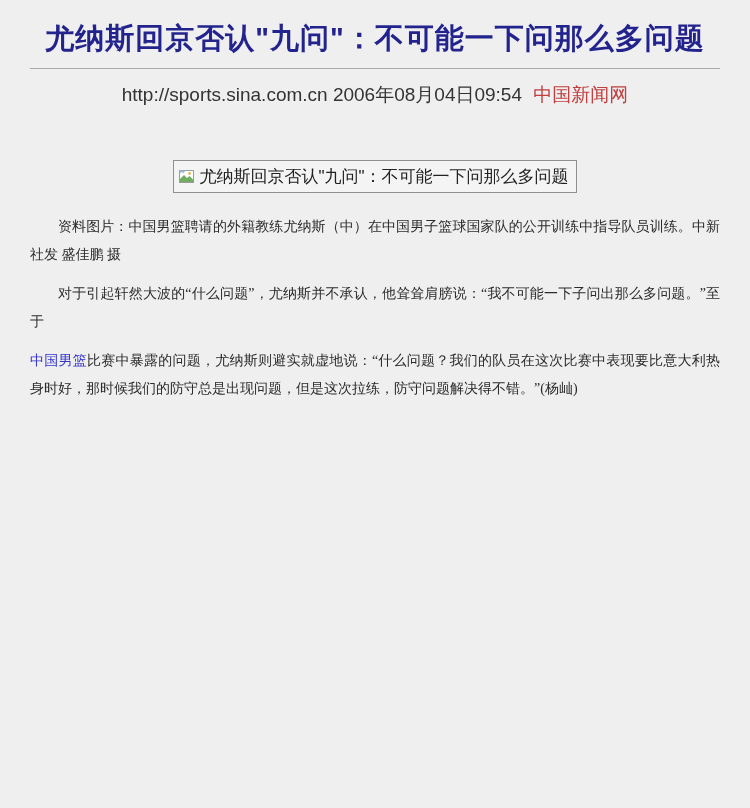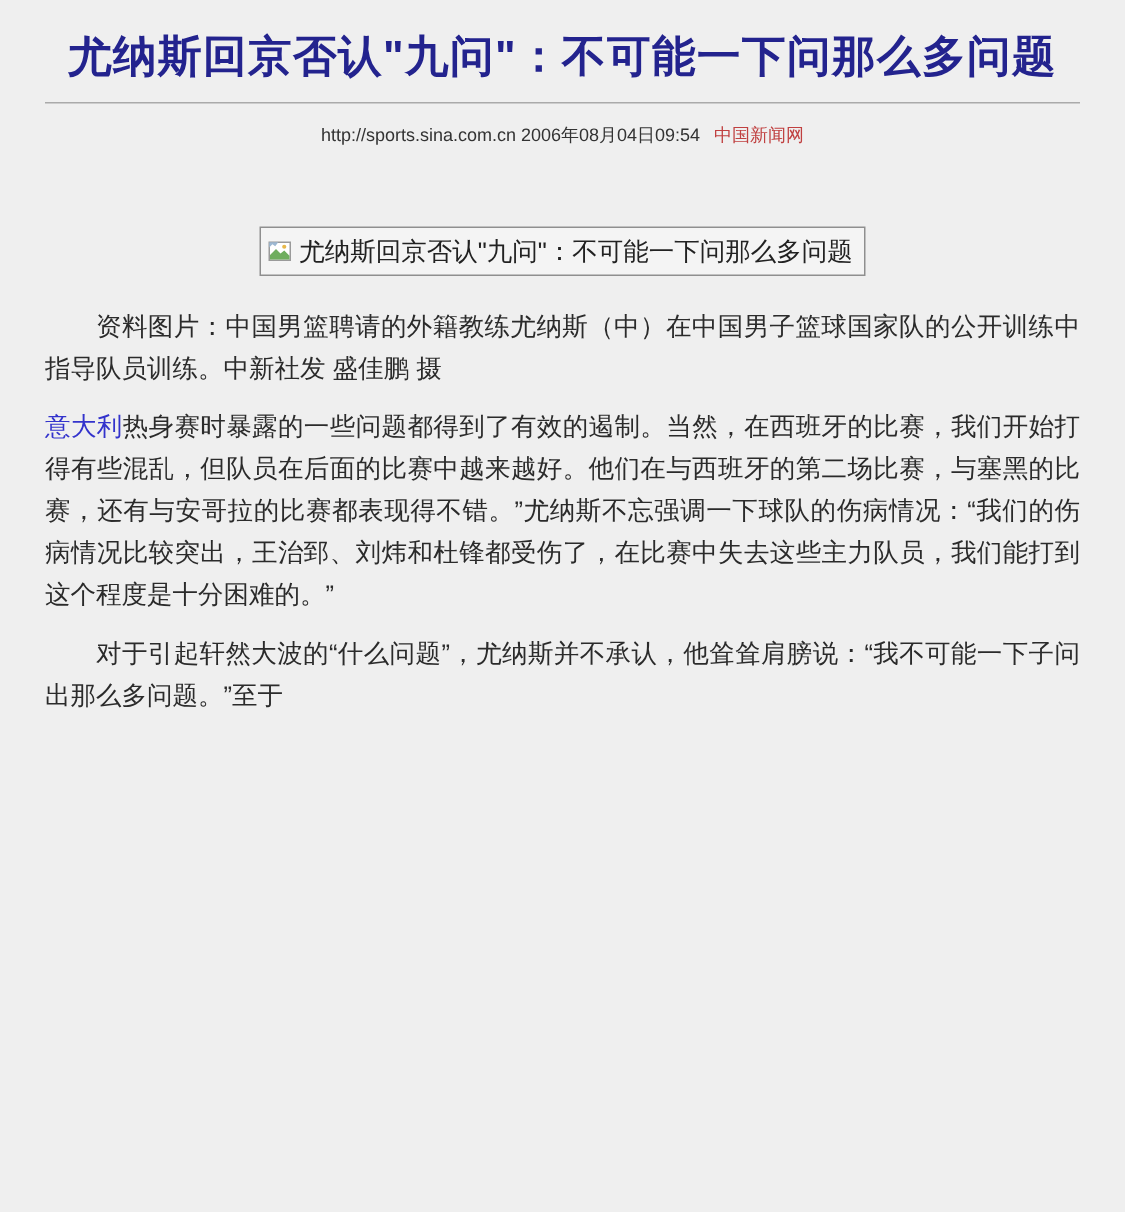--- a/index.html
+++ b/index.html
@@ -26,21 +26,21 @@
     letter-spacing: 1px;
     line-height: 1.25;
   }
   .title-divider {
     border: none;
     border-top: 1px solid #aaaaaa;
     margin: 0 0 13px 0;
   }
   .source-line {
     text-align: center;
-    font-size: 12px;
+    font-size: 19px;
     color: #333333;
     margin: 0 0 52px 0;
   }
   .source-link {
     color: #c04040;
     text-decoration: none;
     margin-left: 6px;
   }
   .image-placeholder {
     display: table;
@@ -57,23 +57,24 @@
     vertical-align: middle;
   }
   .broken-icon {
     display: inline-block;
     vertical-align: middle;
     margin-right: 3px;
     width: 18px;
     height: 18px;
   }
   .article-body {
-    font-size: 17px;
+    font-size: 14px;
     line-height: 28px;
     text-align: justify;
+    font-family: Liberation Serif, serif;
   }
   .para {
     margin: 11px 0;
   }
   .para.indent {
     text-indent: 2em;
   }
   .inline-link {
     color: #3333cc;
     text-decoration: none;
@@ -104,17 +105,17 @@
         <path d="M2 11 L6 7 L9 10 L11.5 8 L15 11.5 L15 14 L2 14 Z" fill="#6fae5f"></path>
         <circle cx="11.5" cy="5.5" r="1.4" fill="#e8b84a"></circle>
         <path d="M1.5 2.5 L7.5 2.5 L5.5 5.2 L3.6 3.9 L1.5 6 Z" fill="#9db8d2"></path>
       </svg>
     </span>
     <span class="alt-text">尤纳斯回京否认"九问"：不可能一下问那么多问题</span>
   </div>
 
   <div class="article-body">
       <p class="para indent"><span class="">资料图片：中国男篮聘请的外籍教练尤纳斯（中）在中国男子篮球国家队的公开训练中指导队员训练。中新社发 盛佳鹏 摄</span></p>
-      <p class="para"><a href="#" class="inline-link">意大利</a><span class="">热身赛时暴露的一些问题都得到了有效的遏制。当然，在西班牙的比赛，我们开始打得有些混乱，但队员在后面的比赛中越来越好。他们在与西班牙的第二场比赛，与塞黑的比赛，还有与安哥拉的比赛都表现得不错。”尤纳斯不忘强调一下球队的伤病情况：“我们的伤病情况比较突出，王治郅、刘炜和杜锋都受伤了，在比赛中失去这些主力队员，我们能打到这个程度是十分困难的。”</span></p>
       <p class="para indent"><span class="">对于引起轩然大波的“什么问题”，尤纳斯并不承认，他耸耸肩膀说：“我不可能一下子问出那么多问题。”至于</span></p>
+      <p class="para"><a href="#" class="inline-link">中国男篮</a><span class="">比赛中暴露的问题，尤纳斯则避实就虚地说：“什么问题？我们的队员在这次比赛中表现要比意大利热身时好，那时候我们的防守总是出现问题，但是这次拉练，防守问题解决得不错。”(杨屾)</span></p>
     </div>
 
 </div>
 
 </body></html>

